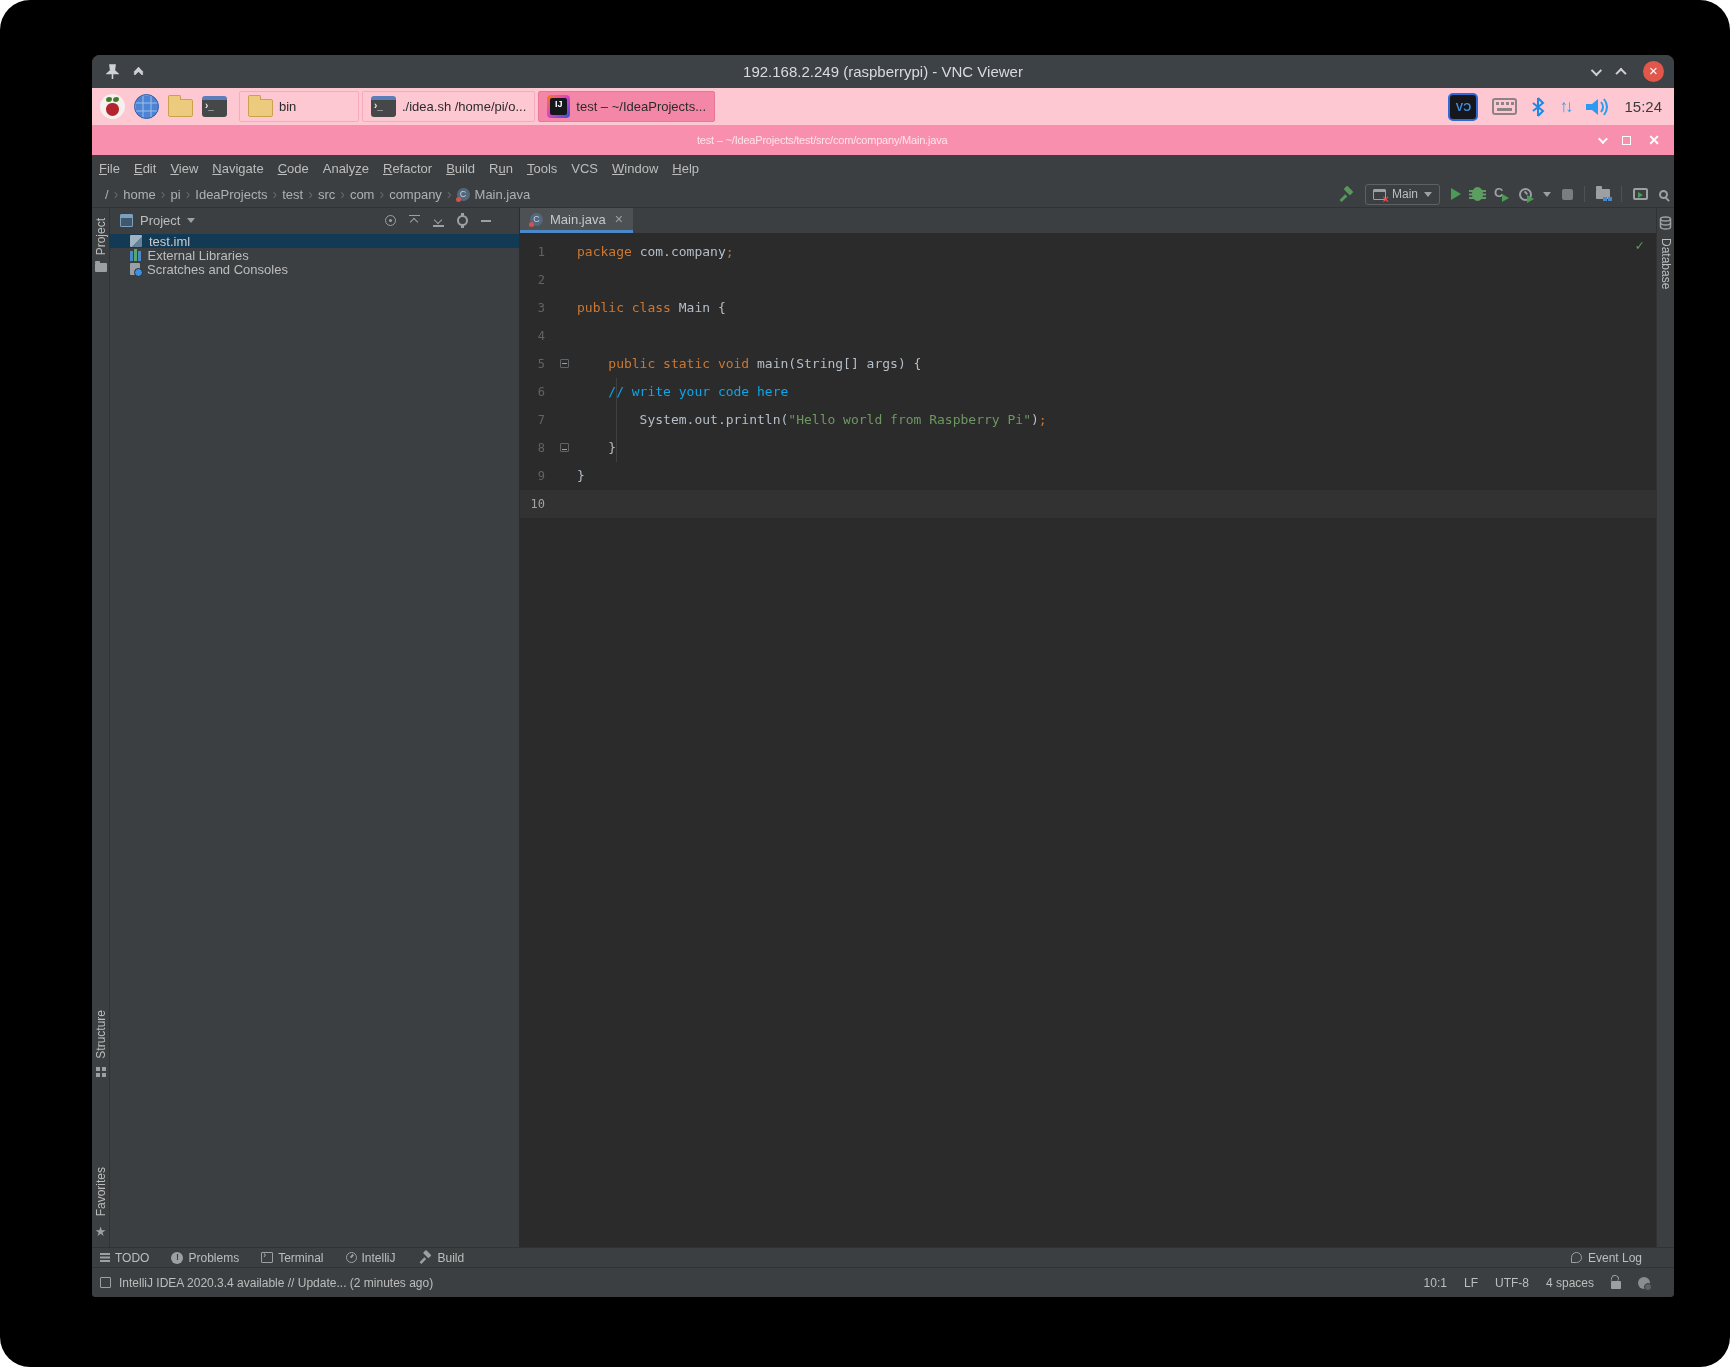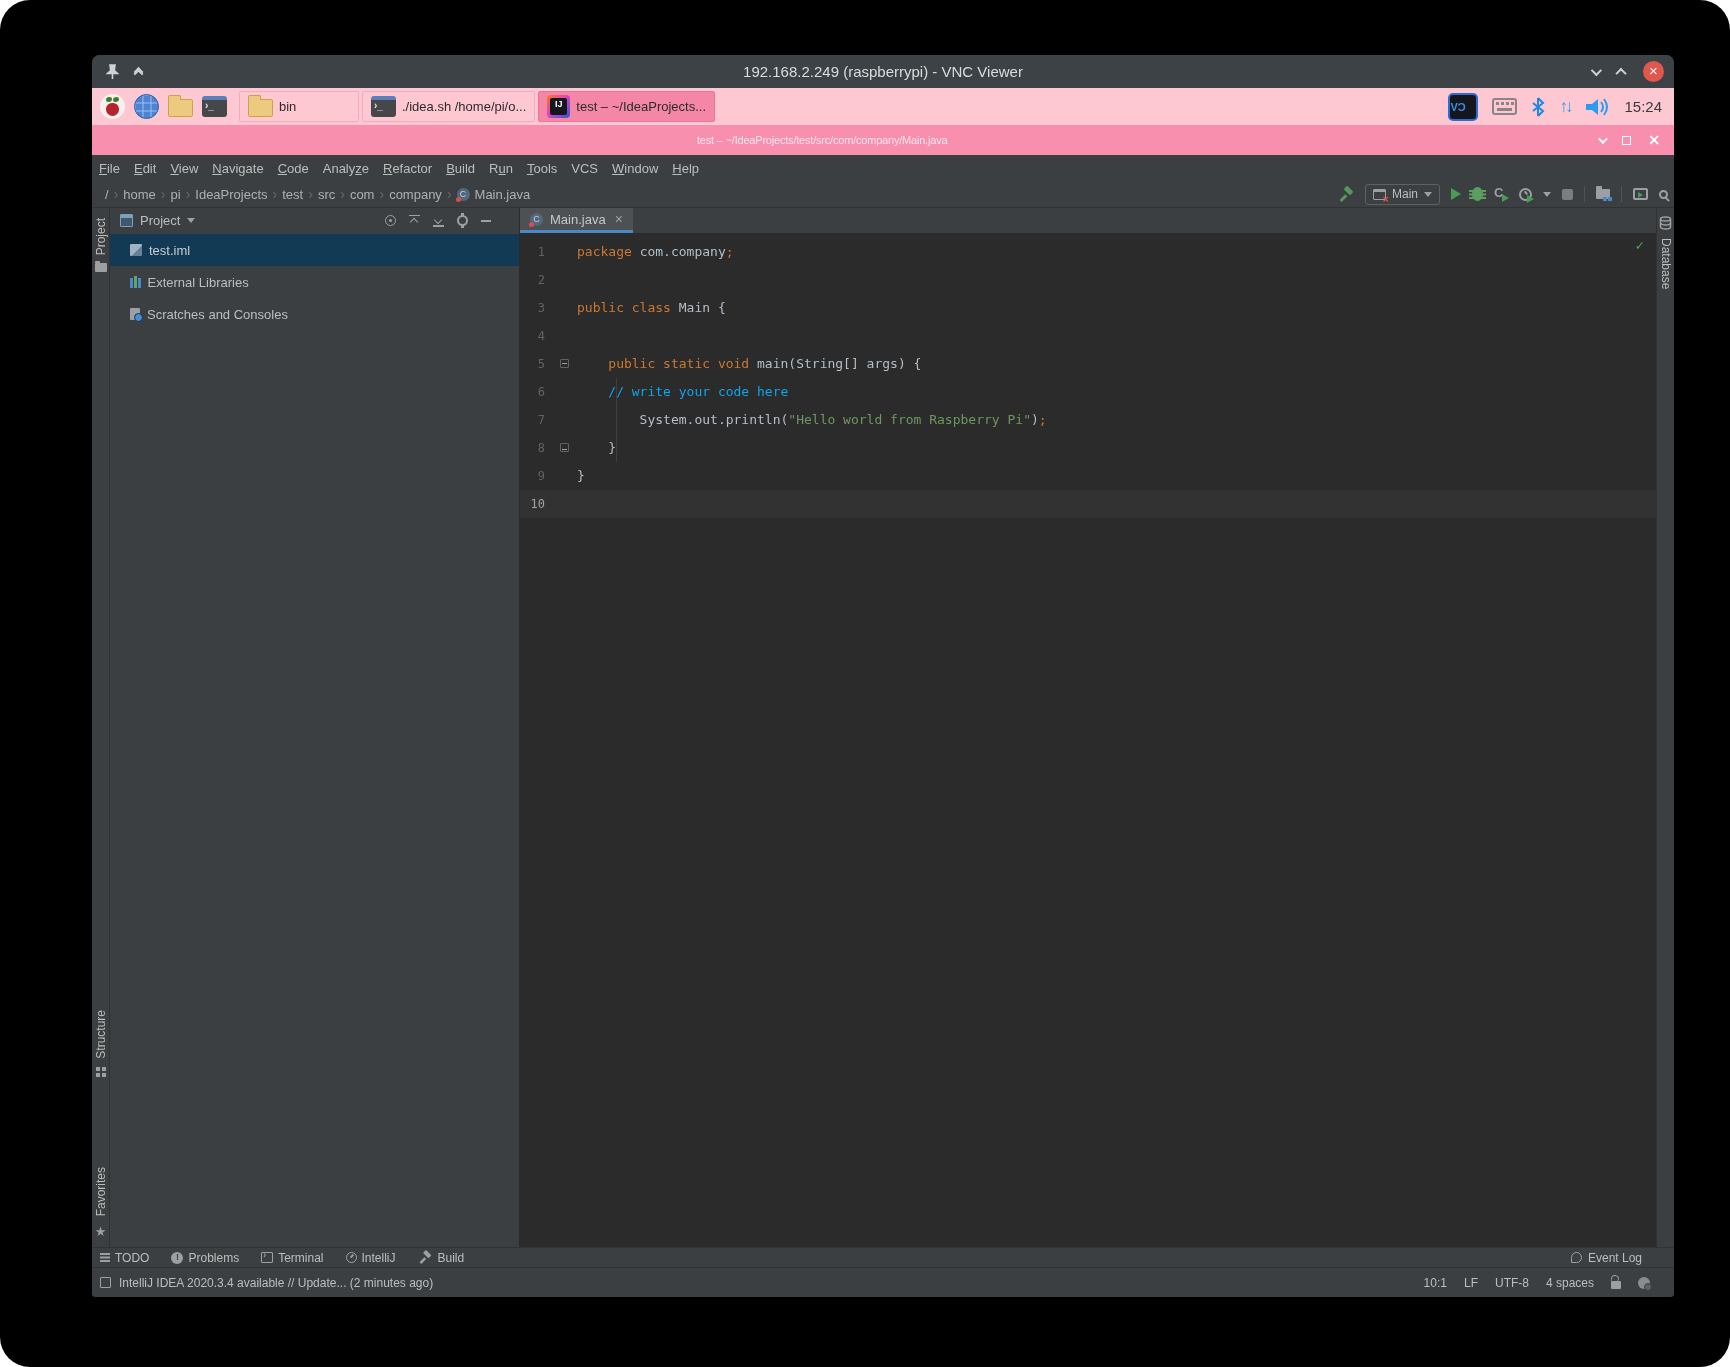--- a/index.html
+++ b/index.html
@@ -43,21 +43,21 @@
   .globe-icon { width:25px; height:25px; border-radius:50%; background:#4d83d2; border:1px solid #2d5fa8;
       background-image:linear-gradient(#9cc0ee 1.5px, transparent 1.5px), linear-gradient(90deg,#9cc0ee 1.5px, transparent 1.5px);
       background-size:8px 8px; background-position:center; }
   .folder-icon { width:25px; height:18px; background:#edcb7e; border:1px solid #c9a24a; border-radius:2px; position:relative; margin-top:3px; }
   .folder-icon::before { content:""; position:absolute; left:-1px; top:-5px; width:11px; height:4px; background:#edcb7e; border:1px solid #c9a24a; border-bottom:none; border-radius:2px 2px 0 0; }
   .terminal-icon { width:25px; height:21px; background:#454749; border-radius:3px; position:relative; border-top:4px solid #5a7fb9; }
   .terminal-icon::before { content:"›_"; position:absolute; left:3px; top:0px; color:#e8e8e8; font-size:10px; font-weight:bold; }
   .intellij-icon { width:23px; height:23px; border-radius:4px; background:linear-gradient(135deg,#f97a12 0%,#e343c0 45%,#2e55d4 100%); position:relative; }
   .intellij-icon::before { content:""; position:absolute; inset:3px; background:#16171d; border-radius:2px; }
   .intellij-icon::after { content:"IJ"; position:absolute; left:0; right:0; top:4px; text-align:center; color:#fff; font-size:9px; font-weight:bold; }
-  .vnc-tray-icon { width:30px; height:28px; background:#16171d; border:2px solid #2e6bd6; border-radius:5px; color:#3d8fe0; font-weight:bold; font-size:11px; text-align:left; line-height:24px; }
+  .vnc-tray-icon { width:30px; height:28px; background:#16171d; border:2px solid #2e6bd6; border-radius:5px; color:#3d8fe0; font-weight:bold; font-size:11px; text-align:center; line-height:24px; }
   .keyboard-icon { width:25px; height:17px; border:2px solid #8d8387; border-radius:3px; position:relative; }
   .keyboard-icon::before { content:""; position:absolute; left:2px; top:2px; width:3px; height:3px; background:#8d8387; box-shadow:5px 0 0 #8d8387, 10px 0 0 #8d8387, 15px 0 0 #8d8387; }
   .keyboard-icon::after { content:""; position:absolute; left:3px; bottom:2px; width:15px; height:3px; background:#8d8387; }
   .arrows-icon { font-size:17px; font-weight:bold; color:#2b9bf2; letter-spacing:-3px; }
 
   
   .ij-titlebar { height:30px; background:#f98fae; flex:0 0 30px; position:relative; }
   .ij-title { position:absolute; left:605px; top:0; line-height:30px; font-size:11px; letter-spacing:-0.2px; color:#ffe4eb; }
   .ij-controls { position:absolute; right:14px; top:0; height:100%; display:flex; align-items:center; gap:17px; }
   .ij-controls .chev { border-color:#fff; width:7px; height:7px; }
@@ -132,21 +132,21 @@
   .collapse-icon { position:relative; width:11px; height:12px; }
   .collapse-icon::before { content:""; position:absolute; left:0; top:0; width:11px; height:1.5px; background:#9da0a3; }
   .collapse-icon::after { content:""; position:absolute; left:2px; top:4px; width:5px; height:5px; border-left:1.5px solid #9da0a3; border-top:1.5px solid #9da0a3; transform:rotate(45deg); }
   .collapse-icon.alt::before { top:auto; bottom:0; }
   .collapse-icon.alt::after { top:2px; transform:rotate(225deg); }
   .gear-icon { width:11px; height:11px; border:2px solid #9da0a3; border-radius:50%; position:relative; }
   .gear-icon::before { content:""; position:absolute; left:2px; top:-4px; width:3px; height:15px; background:#9da0a3; clip-path:polygon(0 0,100% 0,100% 20%,0 20%,0 80%,100% 80%,100% 100%,0 100%); }
   .minus-icon { width:10px; height:2px; background:#9da0a3; }
 
   .tree { flex:1 1 auto; padding-top:1px; }
-  .tree-row { height:32px; display:flex; align-items:center; gap:7px; padding-left:20px; font-size:13px; color:#bdbdbd; }
+  .tree-row { height:14px; display:flex; align-items:center; gap:7px; padding-left:20px; font-size:13px; color:#bdbdbd; }
   .tree-row.selected { background:#123a54; color:#c8ccd0; }
   .module-icon { width:12px; height:12px; background:linear-gradient(135deg,#9fb3c2 55%,#66829b 55%); border-radius:1px; }
   .libraries-icon { display:flex; align-items:flex-end; gap:1.5px; height:12px; }
   .libraries-icon i { display:block; width:2.5px; background:#4a88c7; }
   .libraries-icon i:nth-child(1){height:10px;} .libraries-icon i:nth-child(2){height:12px;background:#59a869;} .libraries-icon i:nth-child(3){height:10px;}
   .scratches-icon { width:10px; height:12px; background:#9aa0a6; border-radius:1px; position:relative; }
   .scratches-icon::after { content:""; position:absolute; right:-3px; bottom:-2px; width:7px; height:7px; border-radius:50%; background:#3f8fe0; border:1px solid #2b2b2b; }
 
   
   .editor { flex:1 1 auto; display:flex; flex-direction:column; min-width:0; background:#2b2b2b; }

